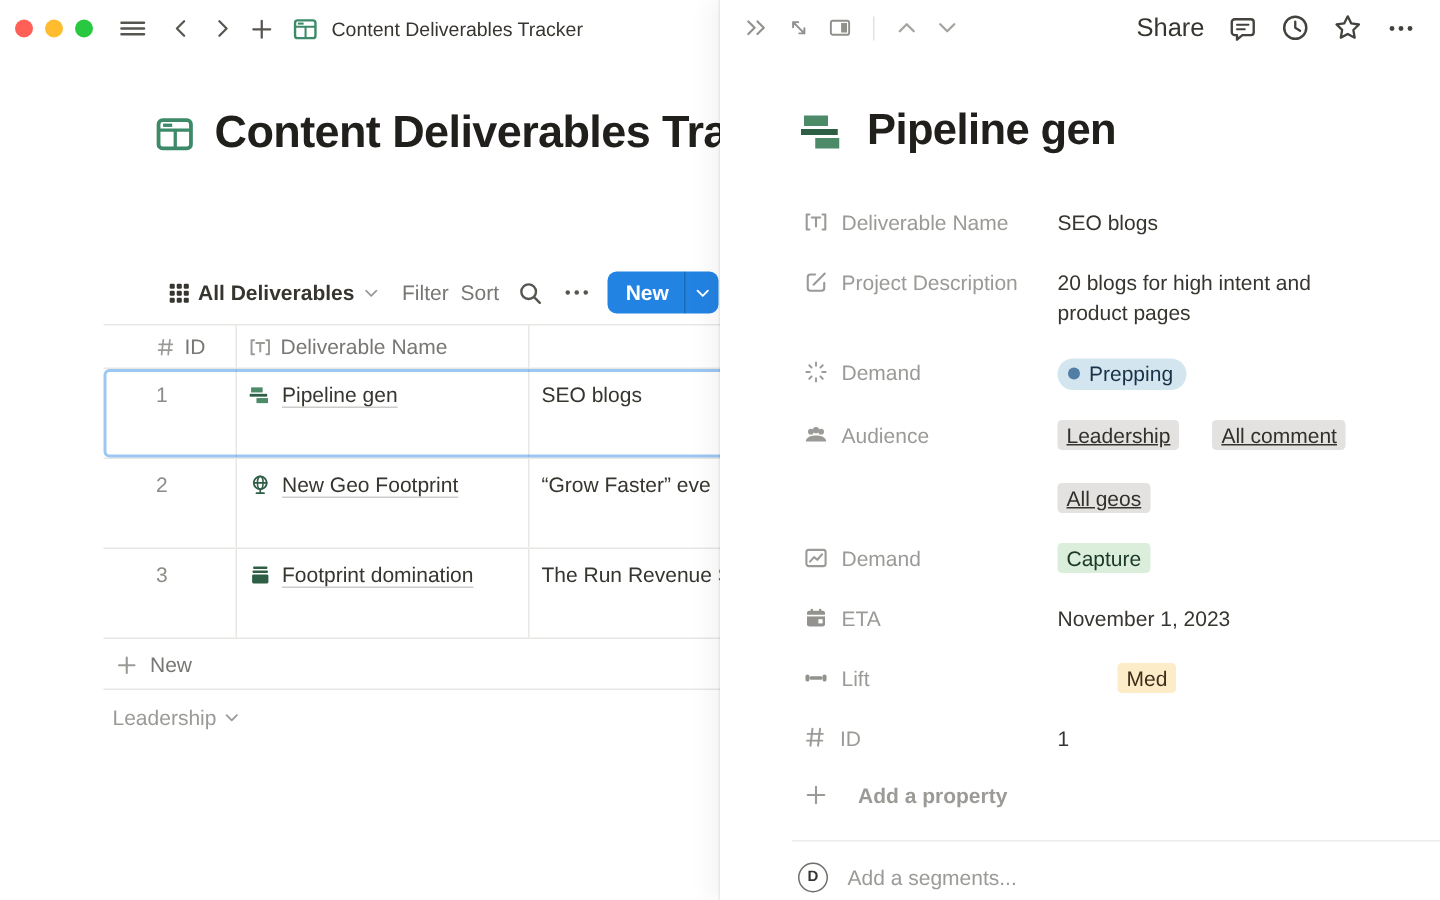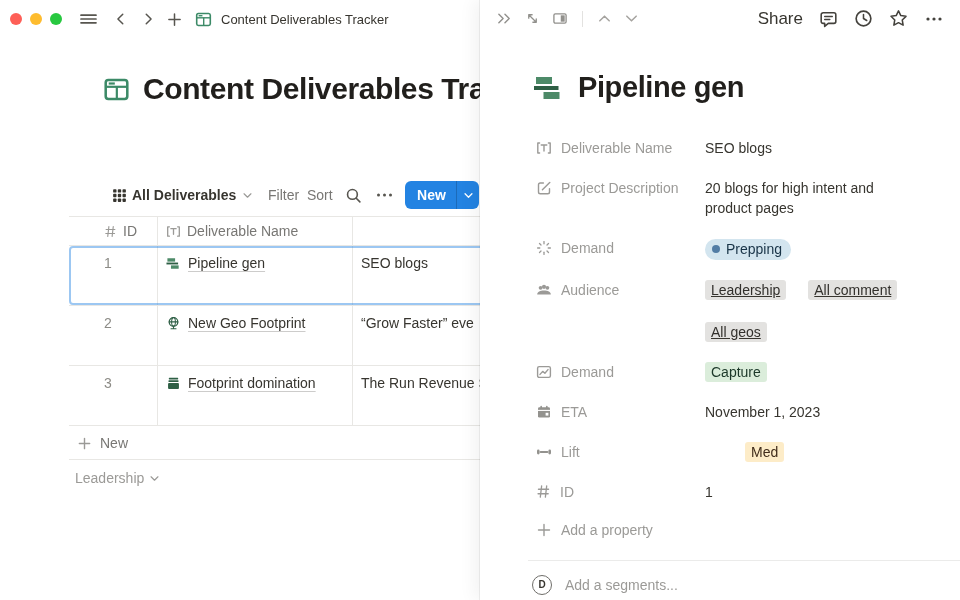--- a/index.html
+++ b/index.html
@@ -59,21 +59,21 @@
   .prop-label { flex:none; width:169px; display:flex; align-items:center; gap:9px; color:#9b9a97; height:20px; }
   .prop-label .lbl { white-space:nowrap; }
   .prop-value { flex:1; min-width:0; color:#37352f; line-height:20px; }
   .pv-wrap { max-width:205px; }
   .tags { display:flex; flex-wrap:wrap; gap:22px; max-width:215px;text-decoration:underline; }
   .tag { display:inline-flex; align-items:center; height:20px; padding:0 6px; border-radius:3px; white-space:nowrap; background:var(--tag-gray-bg,#e3e2e0); color:var(--tag-gray-text,#32302c); }
   .tag.green { background:var(--tag-green-bg,#dbeddb); color:var(--tag-green-text,#1c3829); }
   .tag.yellow { background:var(--tag-yellow-bg,#fdecc8); color:var(--tag-yellow-text,#402c1b);margin-left:40px; }
   .status-pill { display:inline-flex; align-items:center; gap:6px; height:21px; padding:0 9px 0 7px; border-radius:11px; background:var(--status-bg,#d3e5ef); color:var(--status-text,#183347); }
   .status-dot { width:8px; height:8px; border-radius:50%; background:var(--status-dot,#527da5); }
-  .add-prop { display:flex; align-items:center; gap:9px; padding:10px 0; color:#9b9a97; }
+  .add-prop { display:flex; align-items:center; gap:20px; padding:10px 0; color:#9b9a97;font-weight:bold; }
 
   .hdivider { border-top:1px solid #ebebea; margin:12px 0 0 48px; margin-right:0; }
   .comment-row { margin:12px 16px 0 52px; display:flex; align-items:center; gap:13px; height:24px; }
   .avatar { width:20px; height:20px; border-radius:50%; border:1px solid #6f6e6a; color:#37352f; font-size:10px; font-weight:700; display:flex; align-items:center; justify-content:center; flex:none; }
   .comment-placeholder { color:#9b9a97; font-size:14px; }
 
   svg { display:block; }
 </style>
 </head>
 <body>

